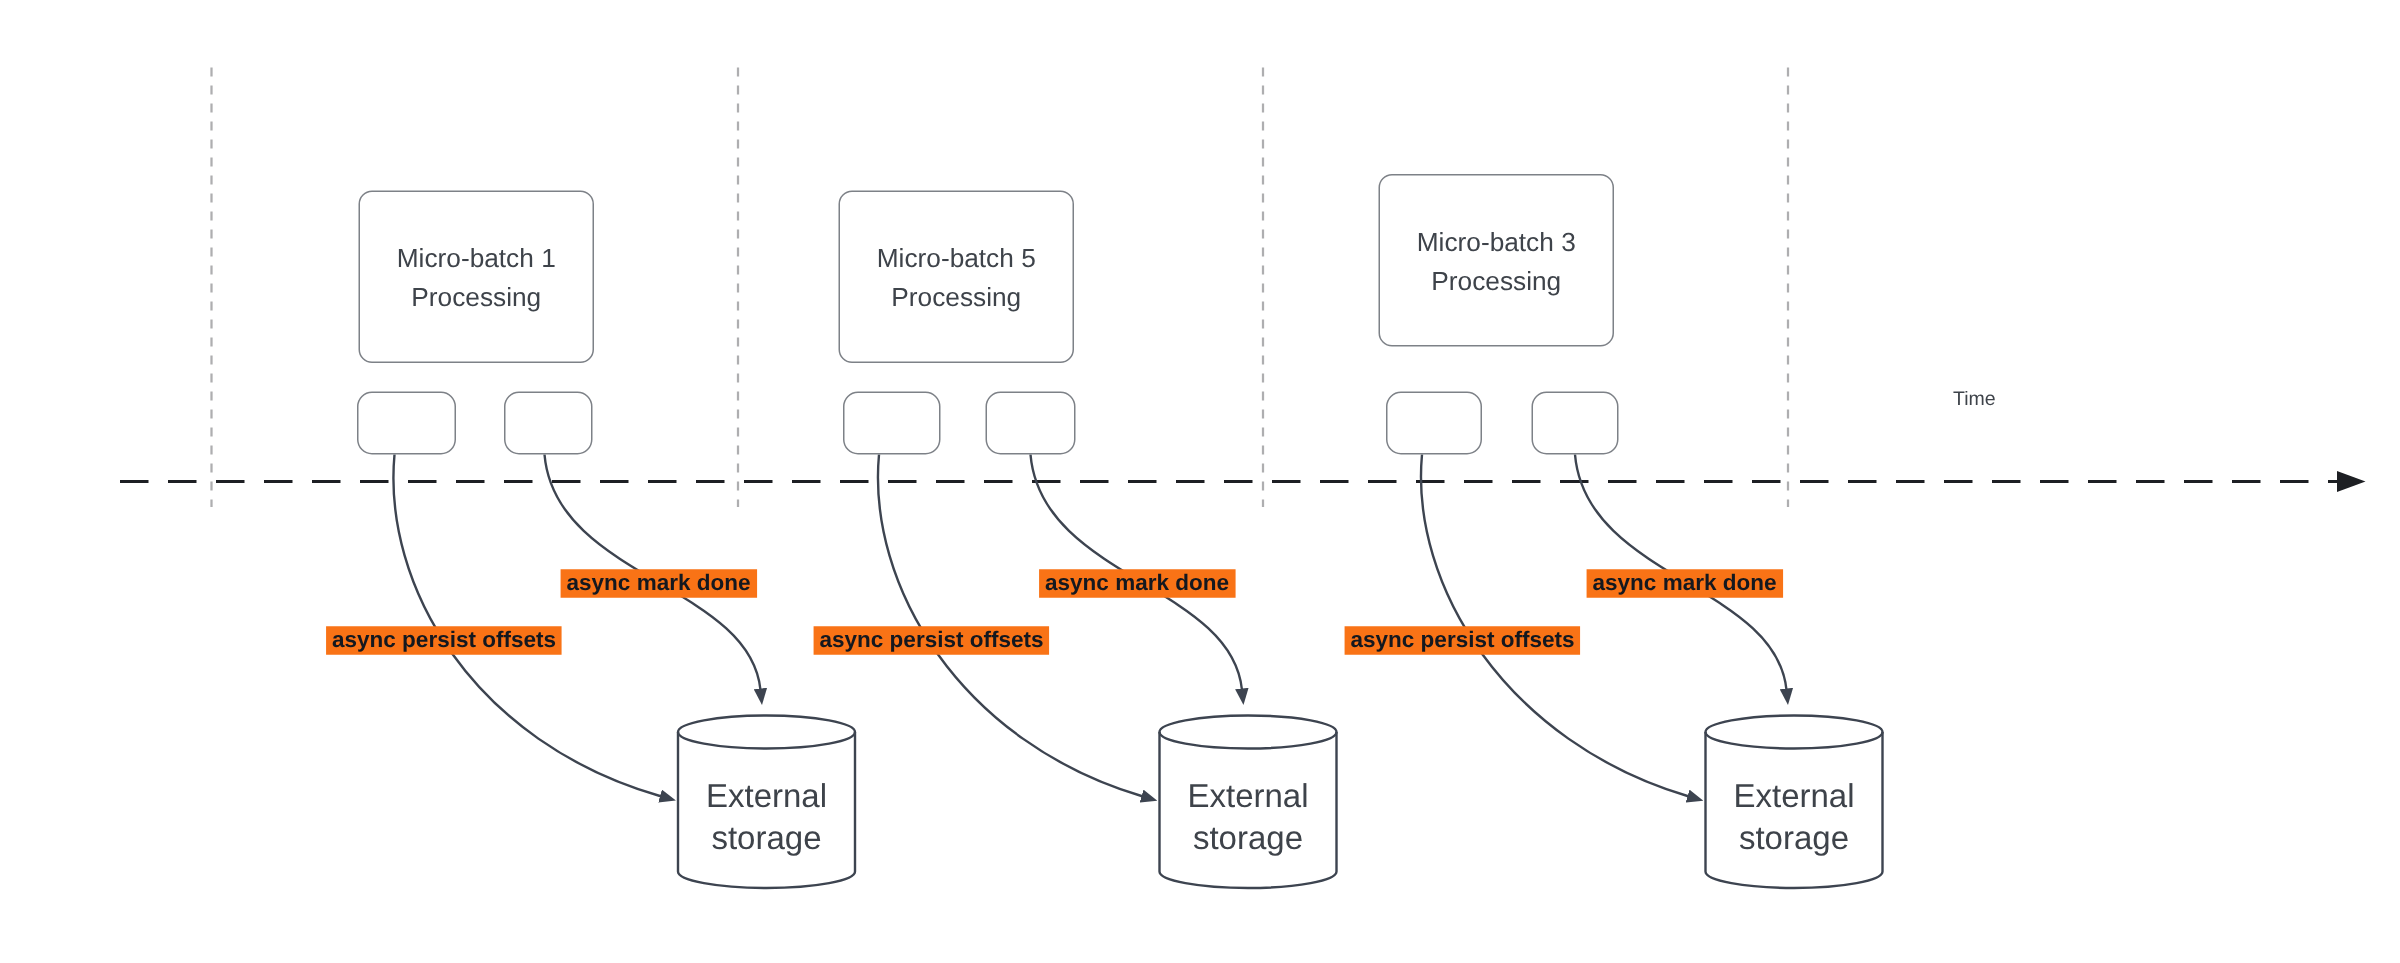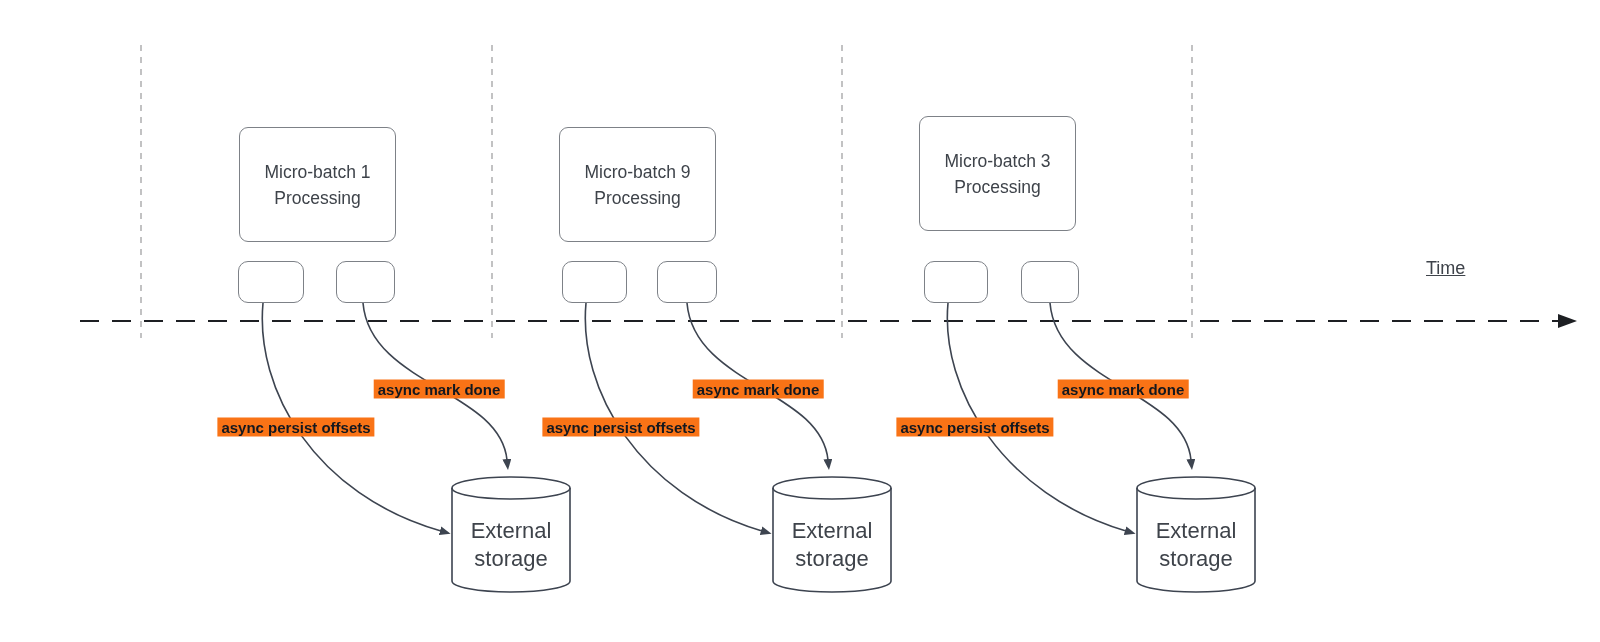--- a/index.html
+++ b/index.html
@@ -57,24 +57,23 @@
   }
   .storage-label{
     position:absolute;
     width:118px;top:517px;
     text-align:center;
     color:var(--text);
     font-size:22px;line-height:28px;
   }
   .time-label{
     position:absolute;
-    left:1426px;top:258px;
+    left:1302px;top:258px;
     color:var(--text);
-    font-size:18px;
-    text-decoration:underline;
+    font-size:13px;
   }
 </style>
 </head>
 <body>
 
 <div class="canvas">
 
   <svg width="1600" height="642">
     <defs>
       <marker id="arrow" markerUnits="userSpaceOnUse" markerWidth="11" markerHeight="9" refX="1" refY="4.5" orient="auto">
@@ -122,21 +121,21 @@
   <div class="smallbox" style="left:238px;width:66px;"></div>
   <div class="smallbox" style="left:336px;width:59px;"></div>
   <div class="flow-label" style="left:296px;top:427px;">async persist offsets</div>
   <div class="flow-label" style="left:439px;top:389px;">async mark done</div>
   <div class="storage-label" style="left:452px;">
     <div>External</div>
     <div>storage</div>
   </div>
 
   <div class="bigbox" style="left:559px;">
-    <div>Micro-batch 9</div>
+    <div>Micro-batch 5</div>
     <div>Processing</div>
   </div>
   <div class="smallbox" style="left:562px;width:65px;"></div>
   <div class="smallbox" style="left:657px;width:60px;"></div>
   <div class="flow-label" style="left:621px;top:427px;">async persist offsets</div>
   <div class="flow-label" style="left:758px;top:389px;">async mark done</div>
   <div class="storage-label" style="left:773px;">
     <div>External</div>
     <div>storage</div>
   </div>

